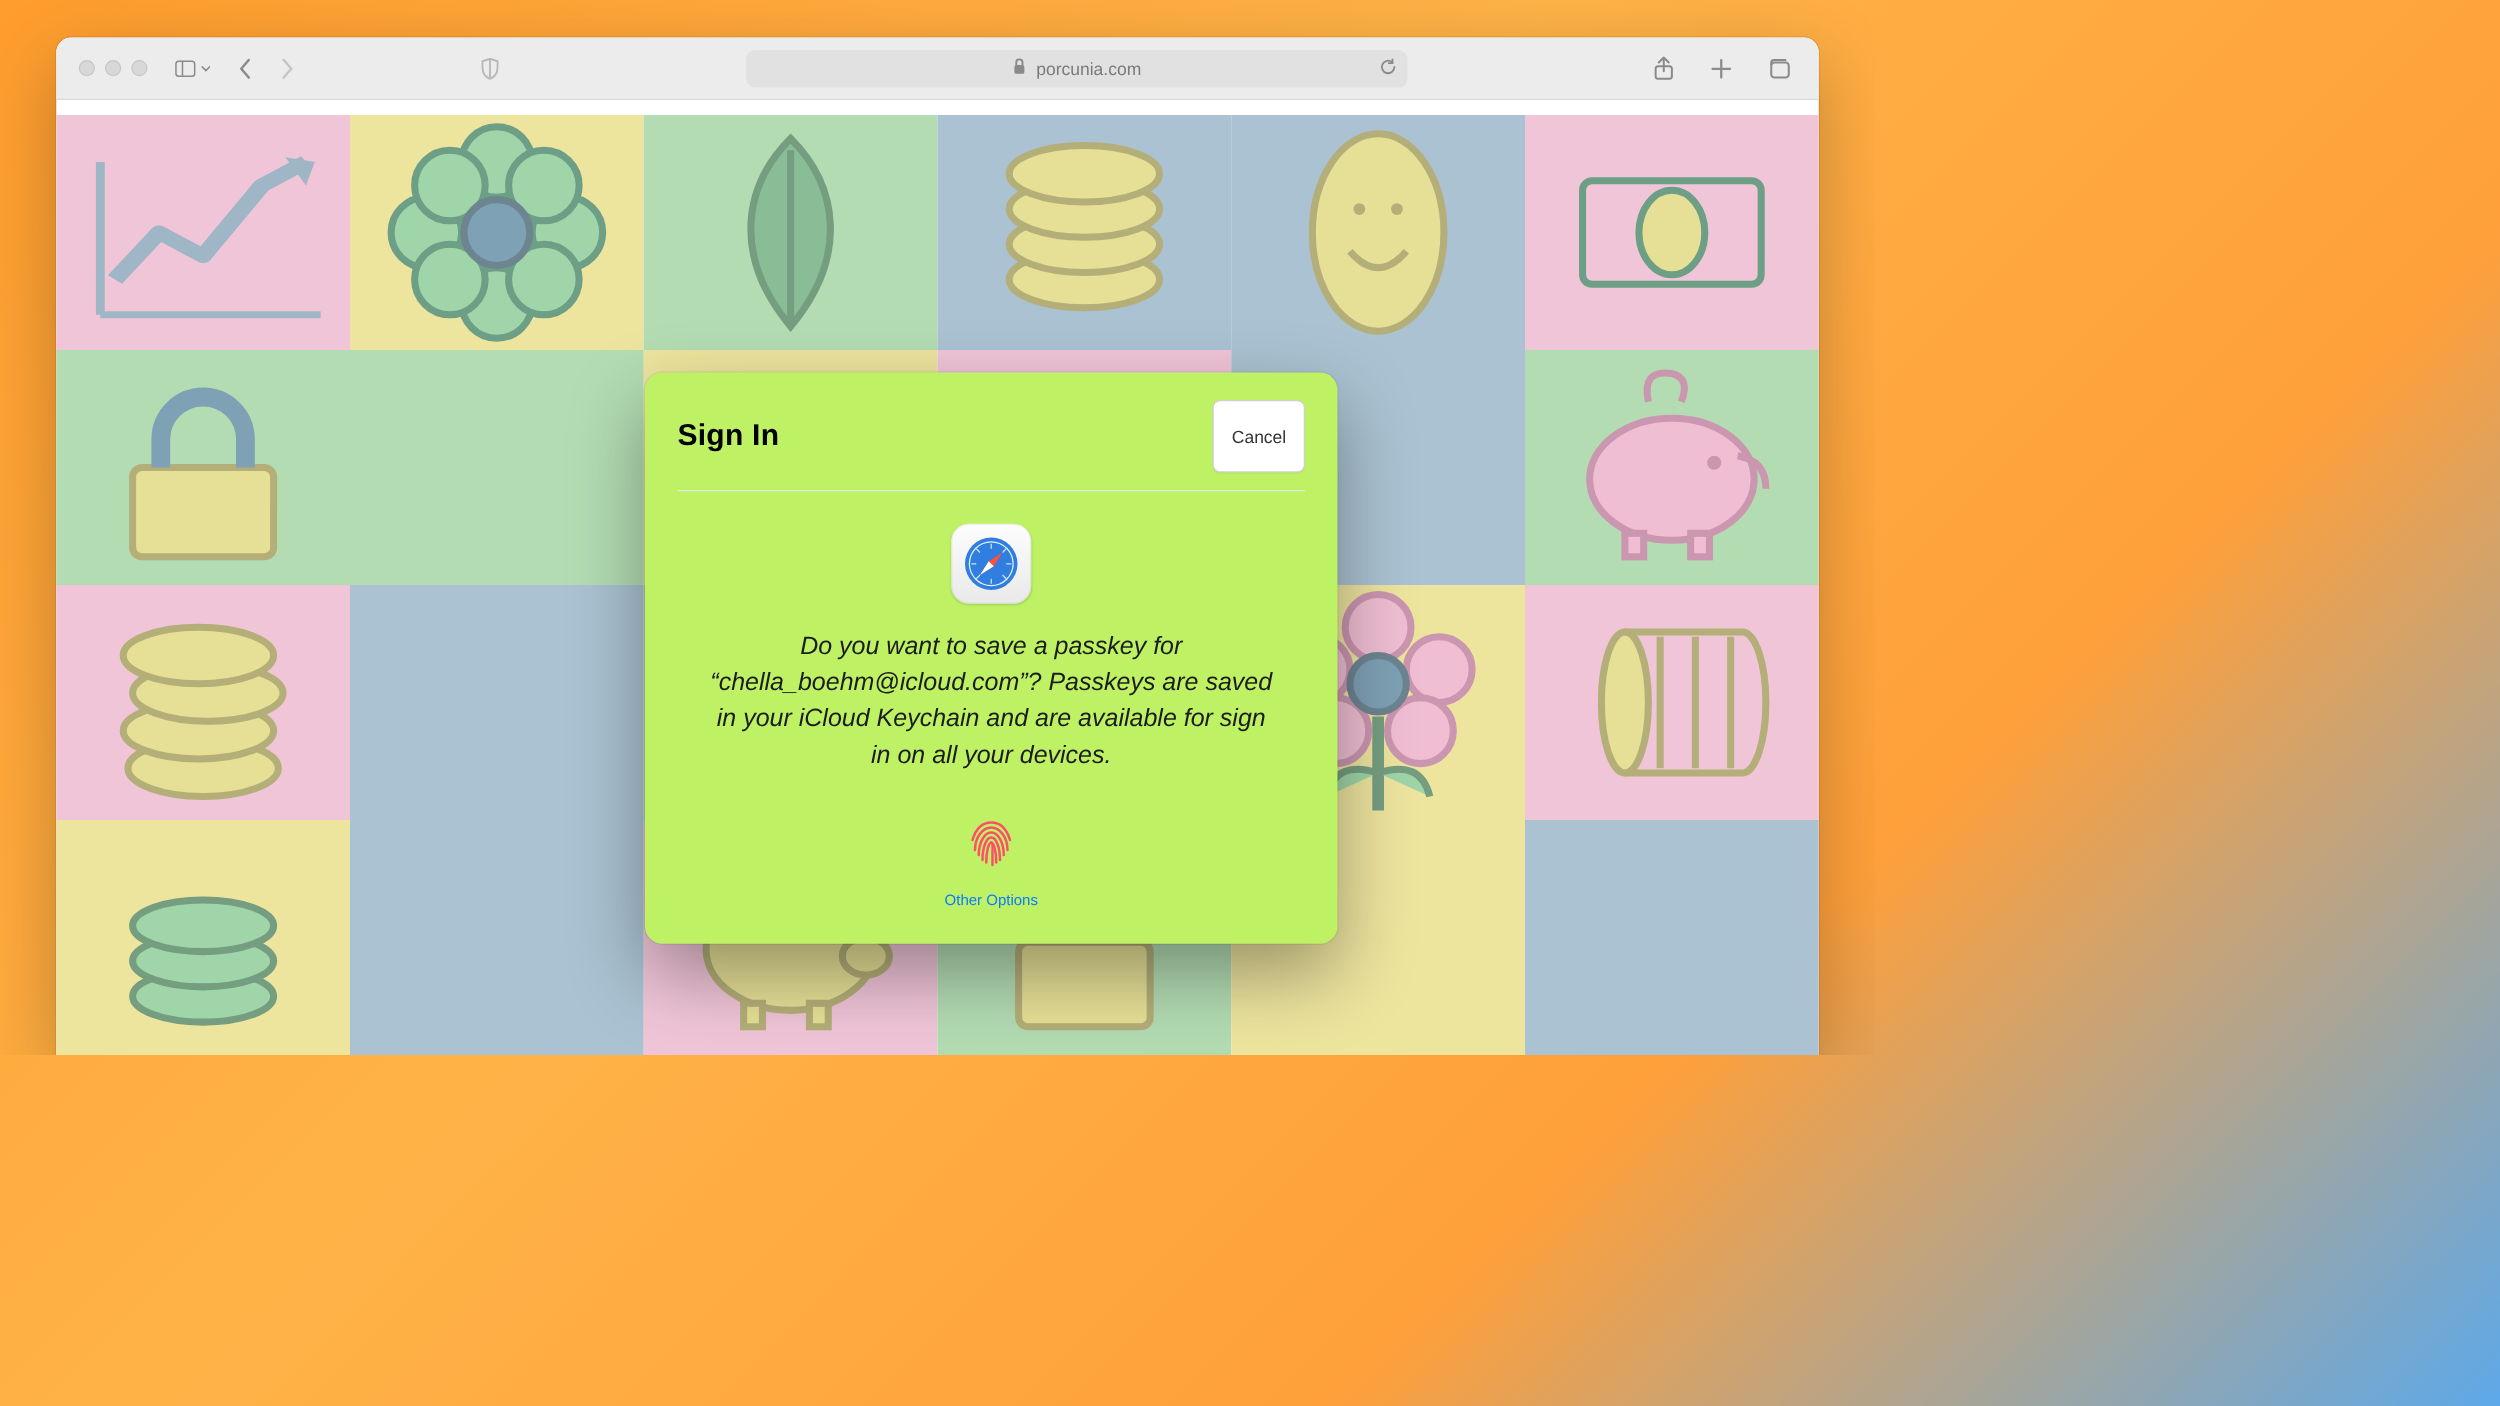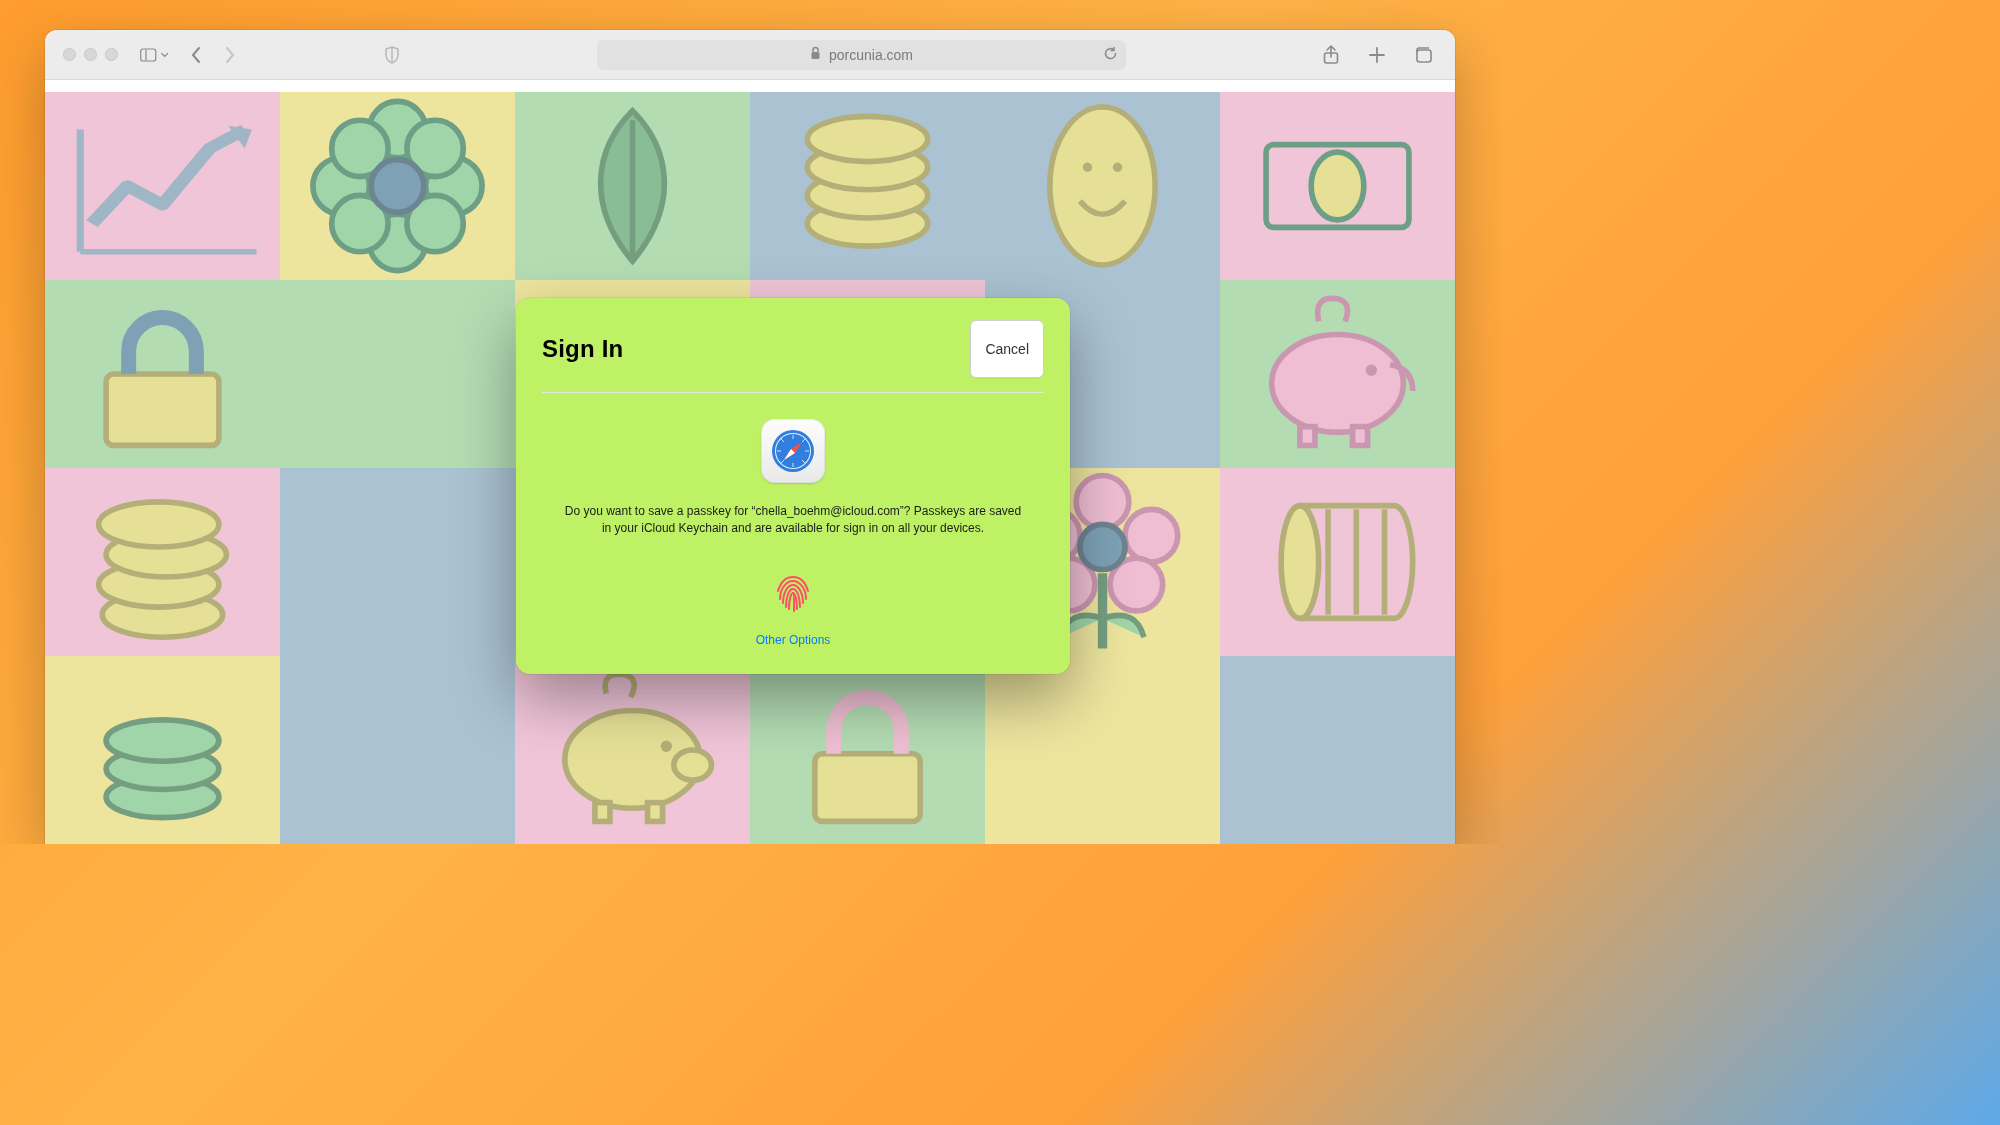--- a/index.html
+++ b/index.html
@@ -129,25 +129,26 @@
   .sheet-body { text-align: center; }
   .safari-icon {
     width: 64px; height: 64px;
     margin: 0 auto 20px;
     border-radius: 14px;
     background: linear-gradient(180deg,#fdfdfd,#e9e9e9);
     box-shadow: 0 1px 2px rgba(0,0,0,.15), inset 0 0 0 1px rgba(0,0,0,.06);
     display:flex; align-items:center; justify-content:center;
   }
   .sheet-msg {
-    font-size: 12px;
+    font-size: 20px;
     line-height: 1.45;
     color: #1c1c1c;
     max-width: 460px;
     margin: 0 auto 30px;
+    font-style: italic;
   }
   .touchid {
     width: 48px; height: 48px;
     margin: 0 auto 14px;
     display:flex; align-items:center; justify-content:center;
   }
   .continue-label { font-size: 17px; color:#1c1c1c; margin-bottom: 10px; }
   .other-options { font-size: 12px; color:#0a7bff; cursor:pointer; display:inline-block; }
 
 </style>

